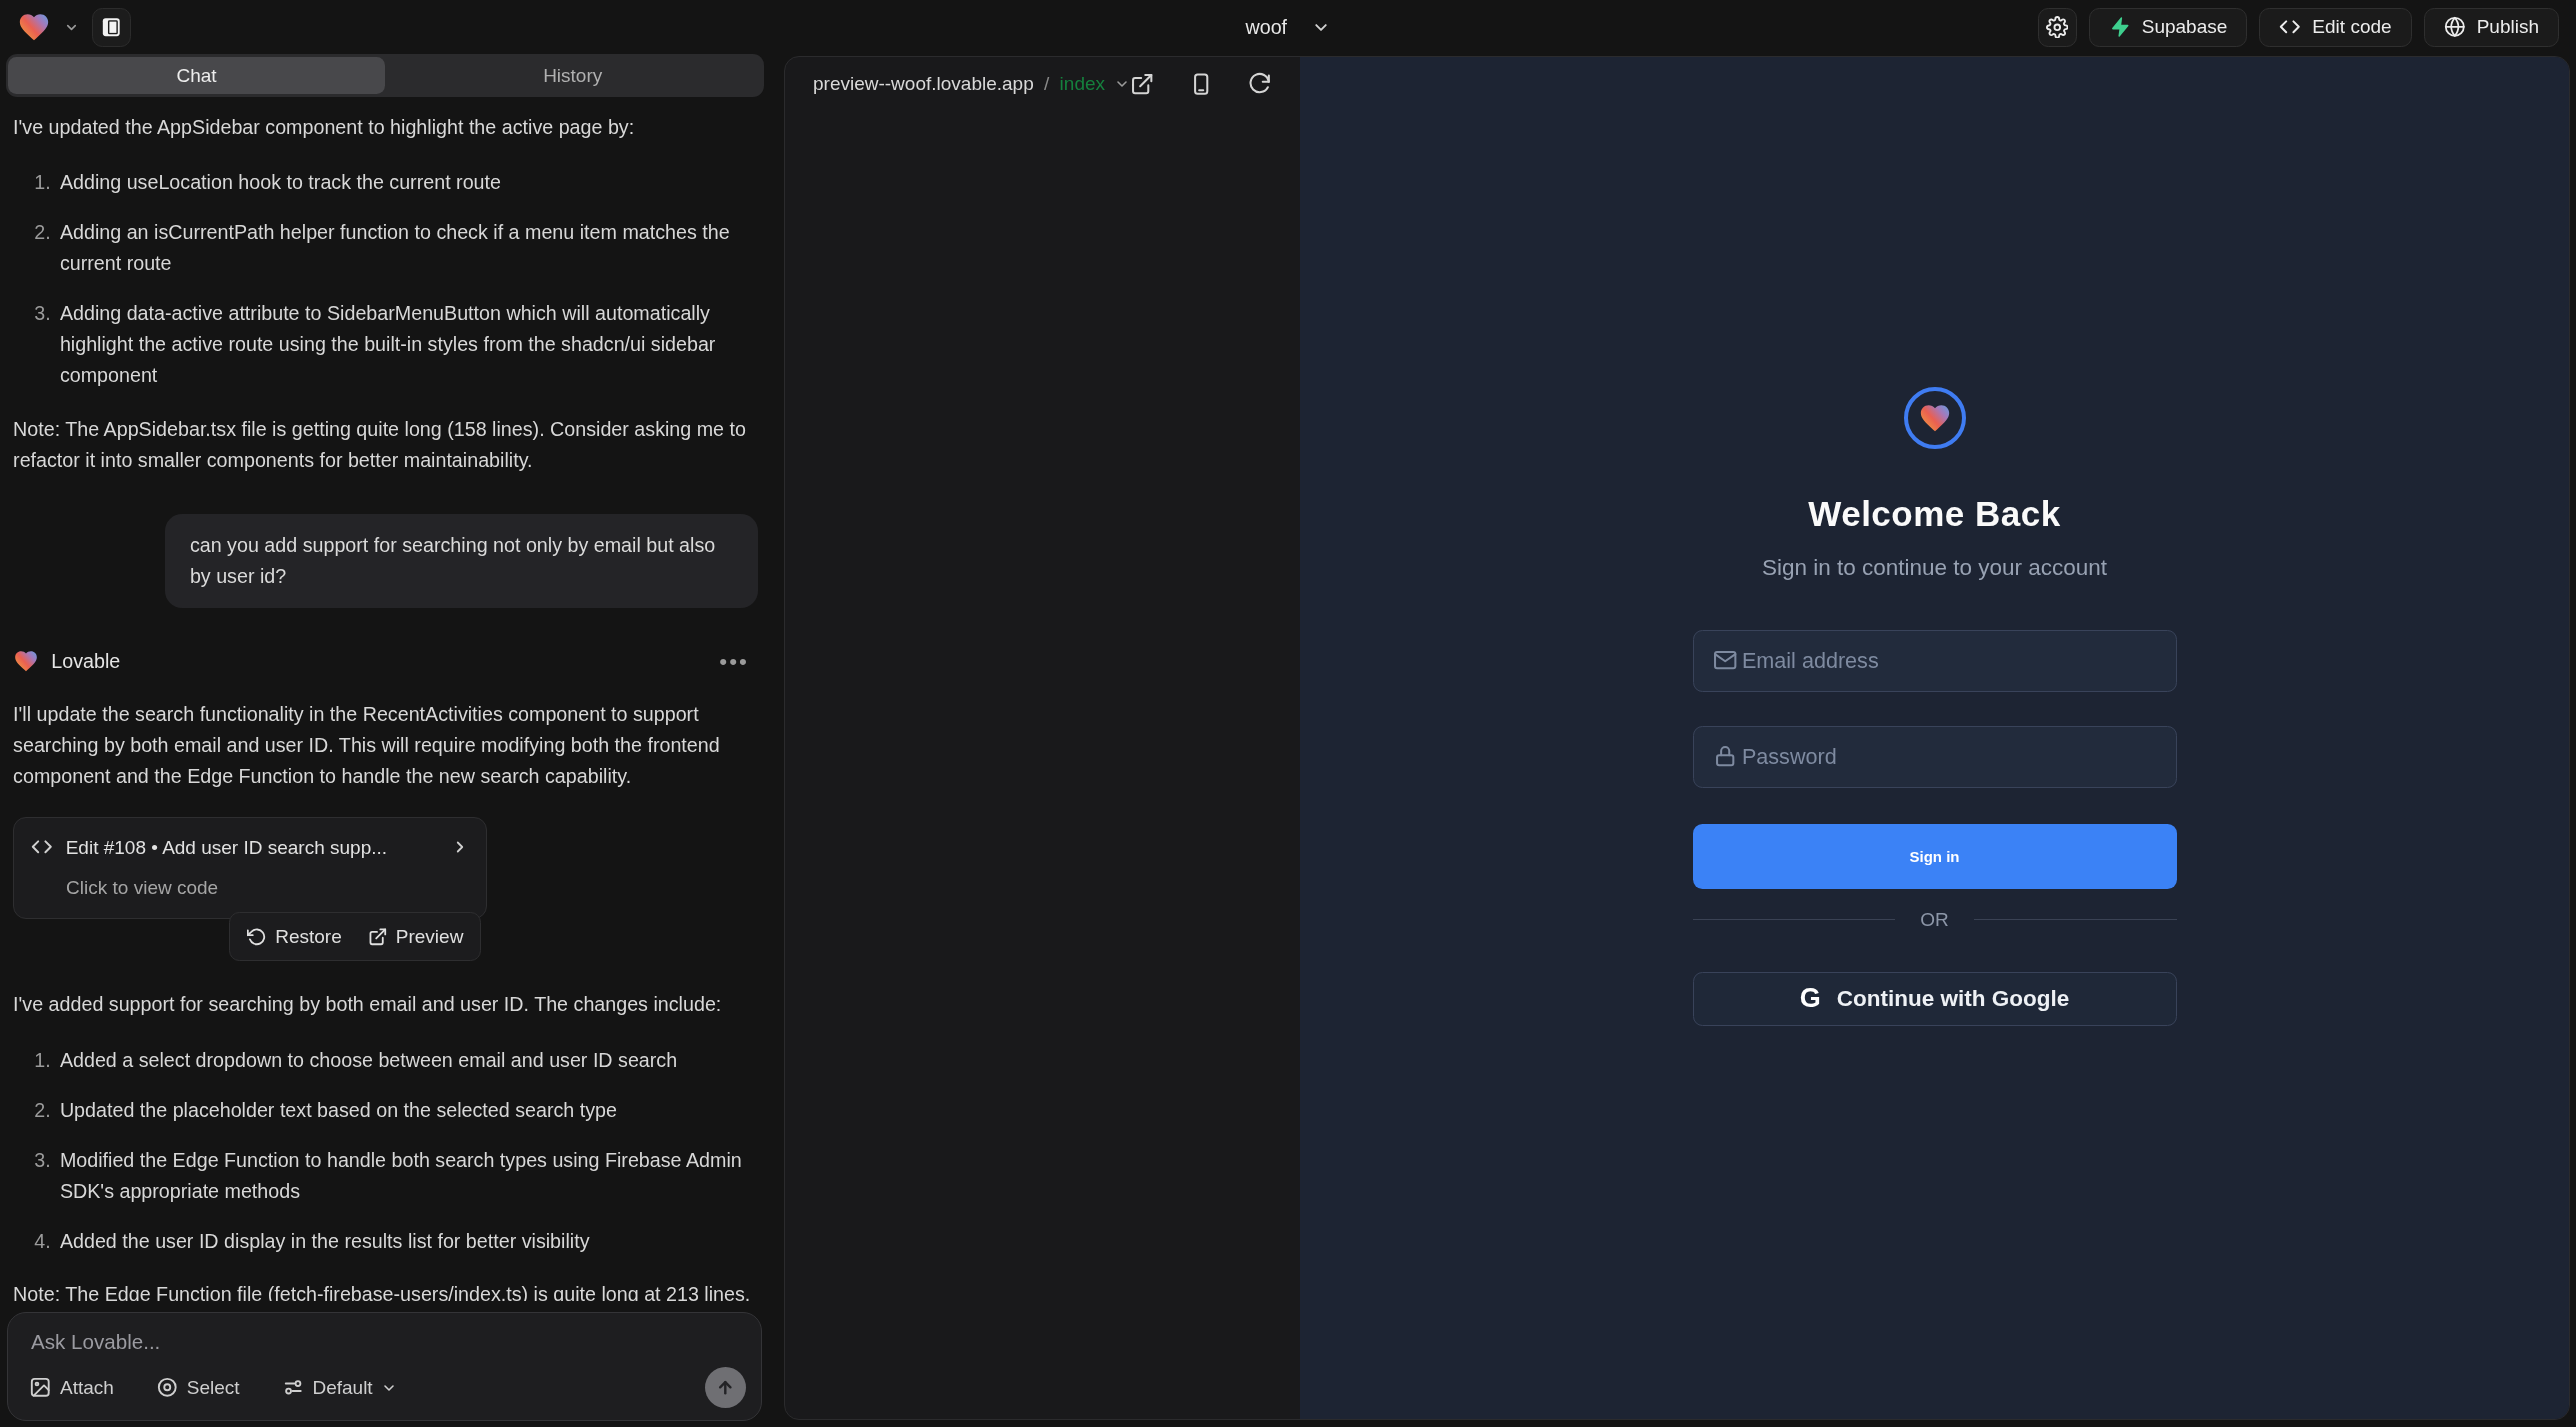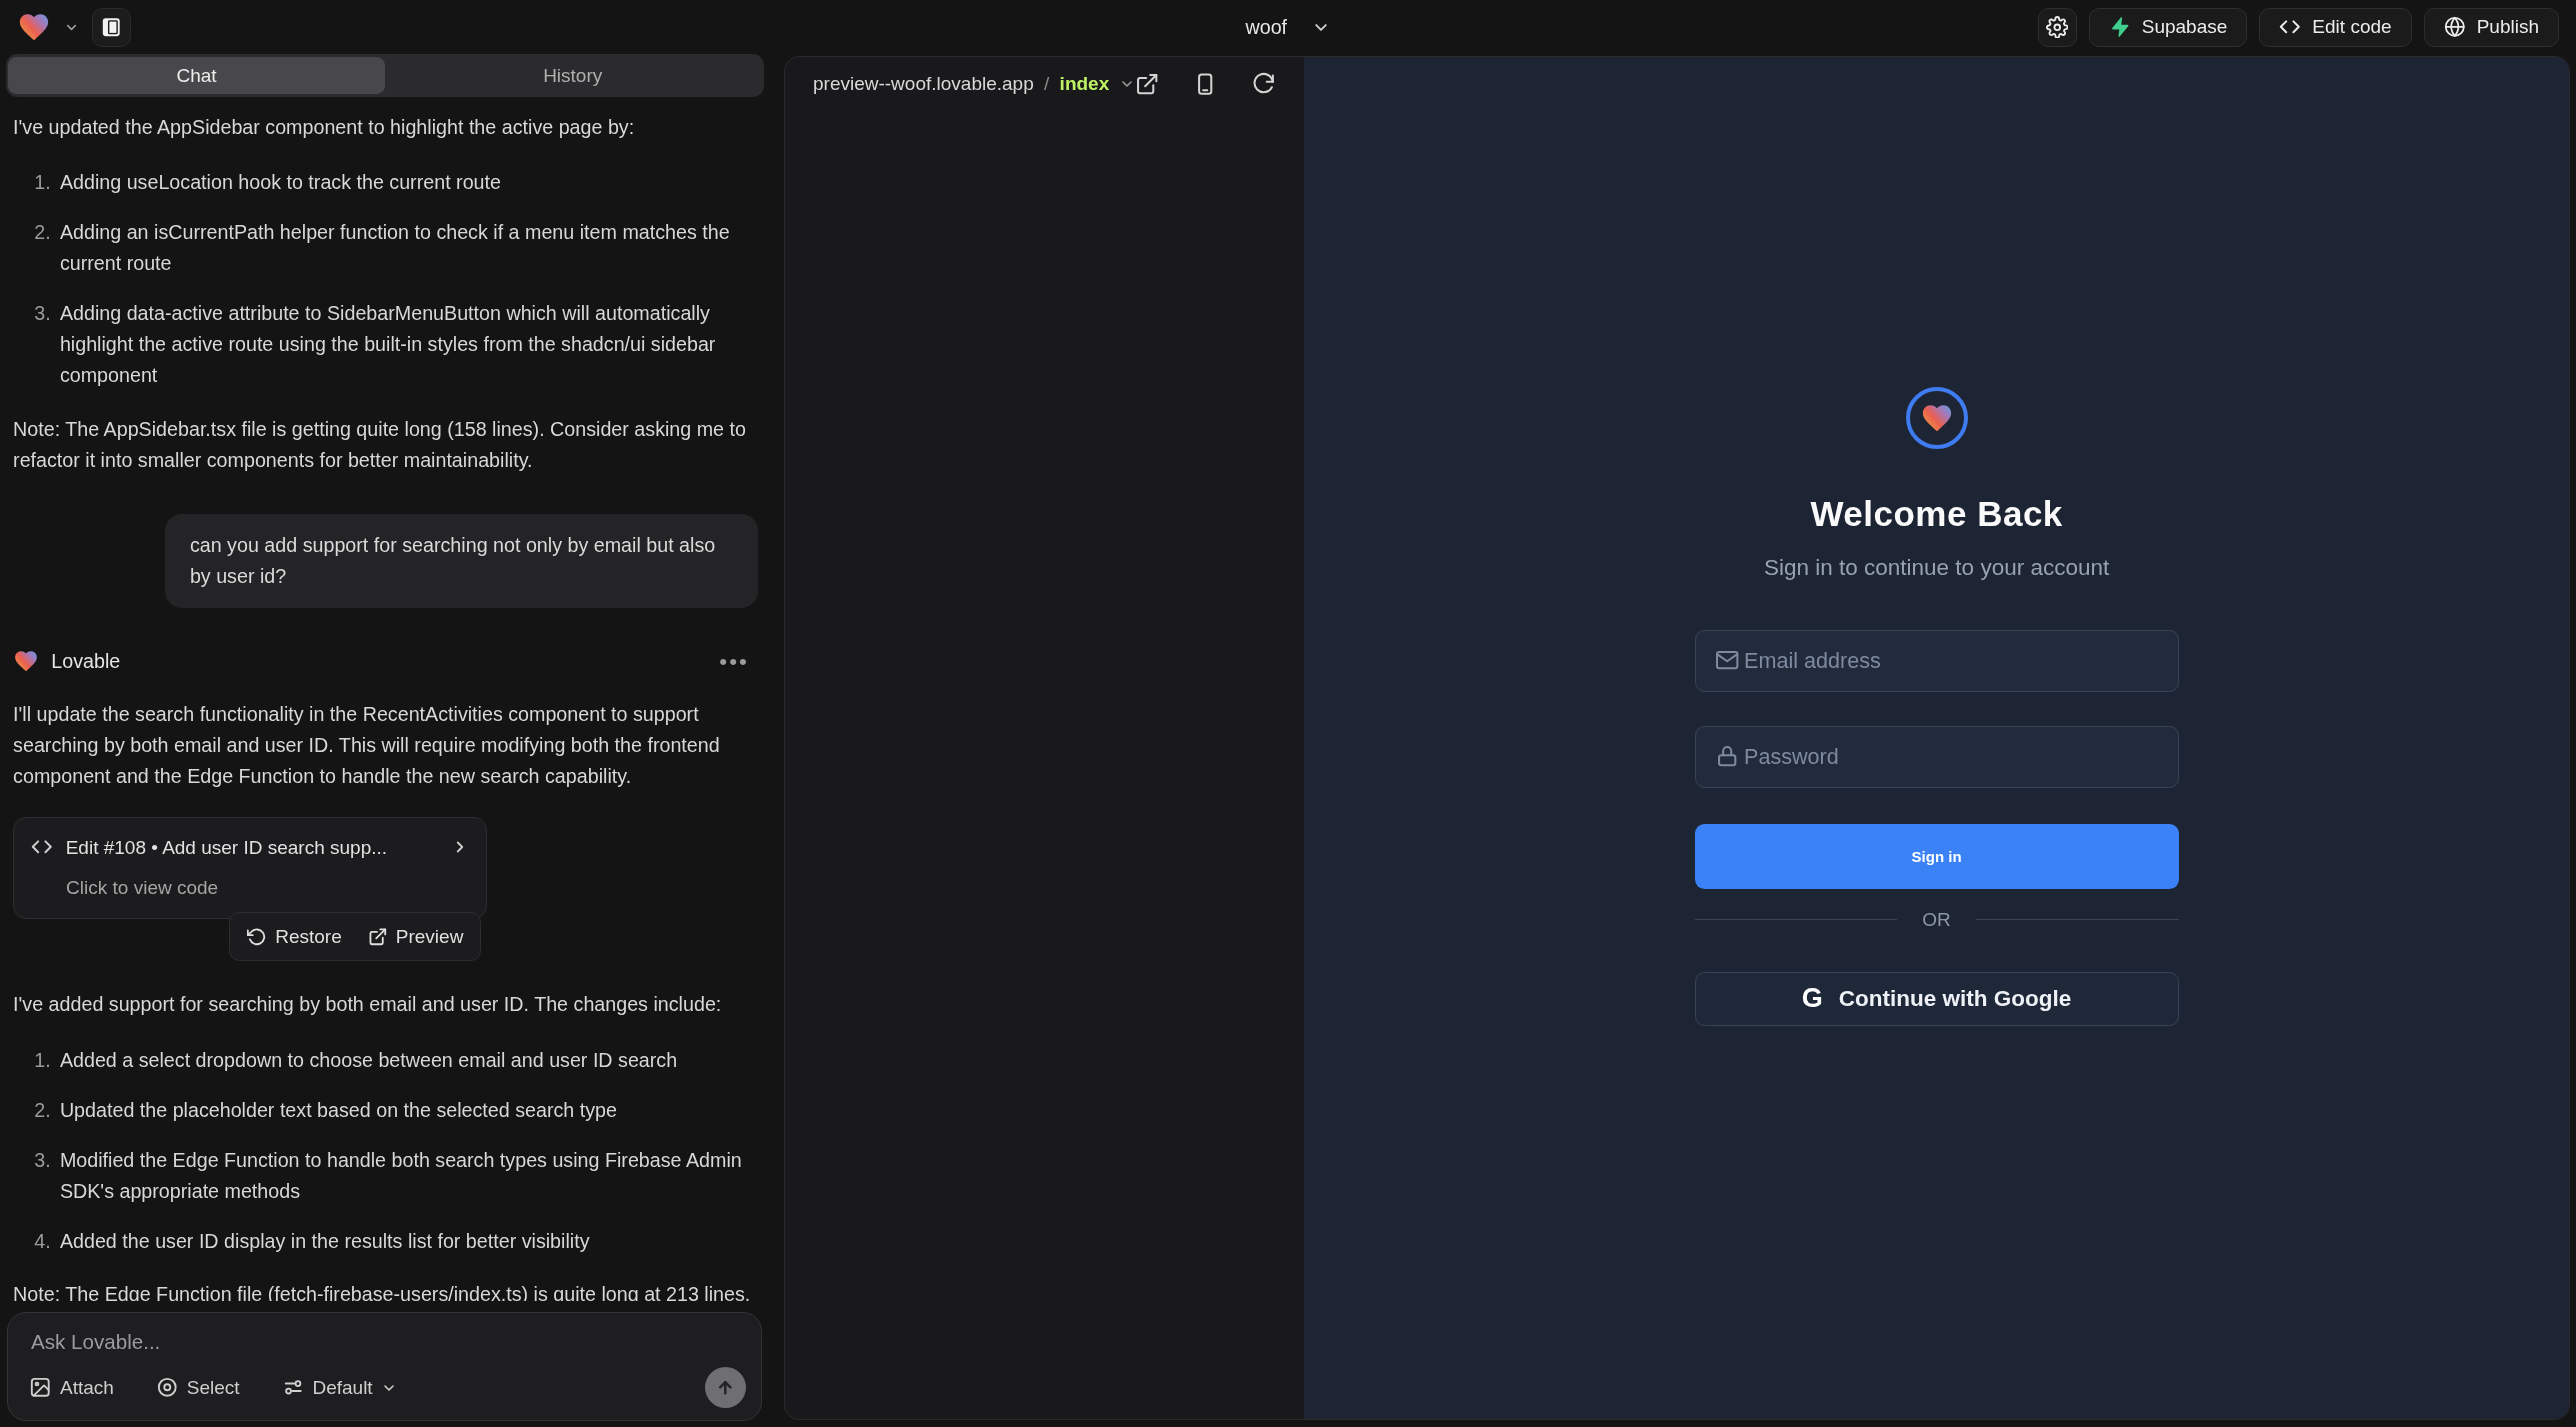--- a/index.html
+++ b/index.html
@@ -48,21 +48,21 @@
   .composer-input::placeholder { color:#9b9ba1; }
   .composer-row { position:absolute; left:20.6px; right:15px; bottom:12.2px; display:flex; align-items:center; gap:42px; }
   .composer-item { display:flex; align-items:center; gap:8.4px; font-size:19px; color:#cfcfcf; cursor:pointer; }
   .send-btn { margin-left:auto; width:41px; height:41px; border-radius:50%; background:#6f6f73; display:flex; align-items:center; justify-content:center; cursor:pointer; }
 
   
   .preview-pane { position:absolute; left:784px; top:56px; right:5.6px; bottom:7.5px; background:#19191b; border:0.9px solid #2b2b2d; border-radius:15px; overflow:hidden; display:flex; flex-direction:row; }
   .urlbar { height:54px; flex:none; display:flex; align-items:center; padding:0 28px; }
   .url-main { font-size:19px; color:#d9d9d9; cursor:pointer; }
   .url-sep { font-size:19px; color:#8a8a8a; margin:0 10.3px; }
-  .url-page { font-size:19px; color:#bef264; cursor:pointer;font-weight:bold; }
+  .url-page { font-size:19px; color:#15803d; cursor:pointer; }
   .urlbar-icons { margin-left:auto; display:flex; align-items:center; gap:34px; color:#d4d4d4; }
 
   .app-content { flex:1; background:#1d2433; display:flex; flex-direction:column; align-items:center; padding-top:330px; }
   .app-logo { width:62px; height:62px; border:4.7px solid #3f7cf2; border-radius:50%; display:flex; align-items:center; justify-content:center; }
   .app-title { margin-top:45px; font-size:35px; font-weight:bold; color:#fafafa; letter-spacing:0.5px; }
   .app-subtitle { margin-top:20.6px; font-size:22.5px; color:#98a2b3; }
   .app-form { margin-top:49px; width:484px; display:flex; flex-direction:column; }
   .field { height:62px; background:#222b3c; border:0.9px solid #39435a; border-radius:9.4px; display:flex; align-items:center; padding:0 19px; gap:5px; }
   .field + .field-gap { height:34px; }
   .field input { flex:1; background:transparent; border:none; outline:none; font-family:inherit; font-size:21.6px; color:#e7eaf0; }

